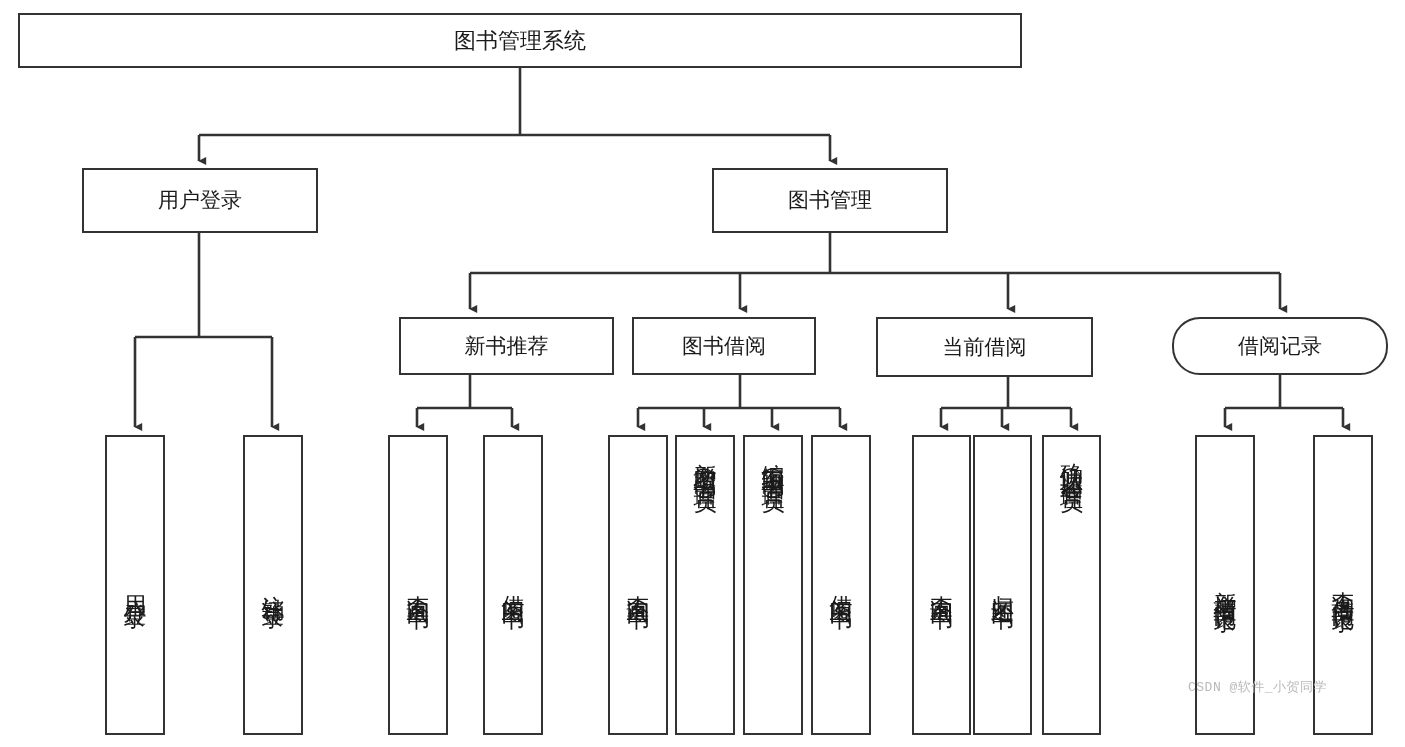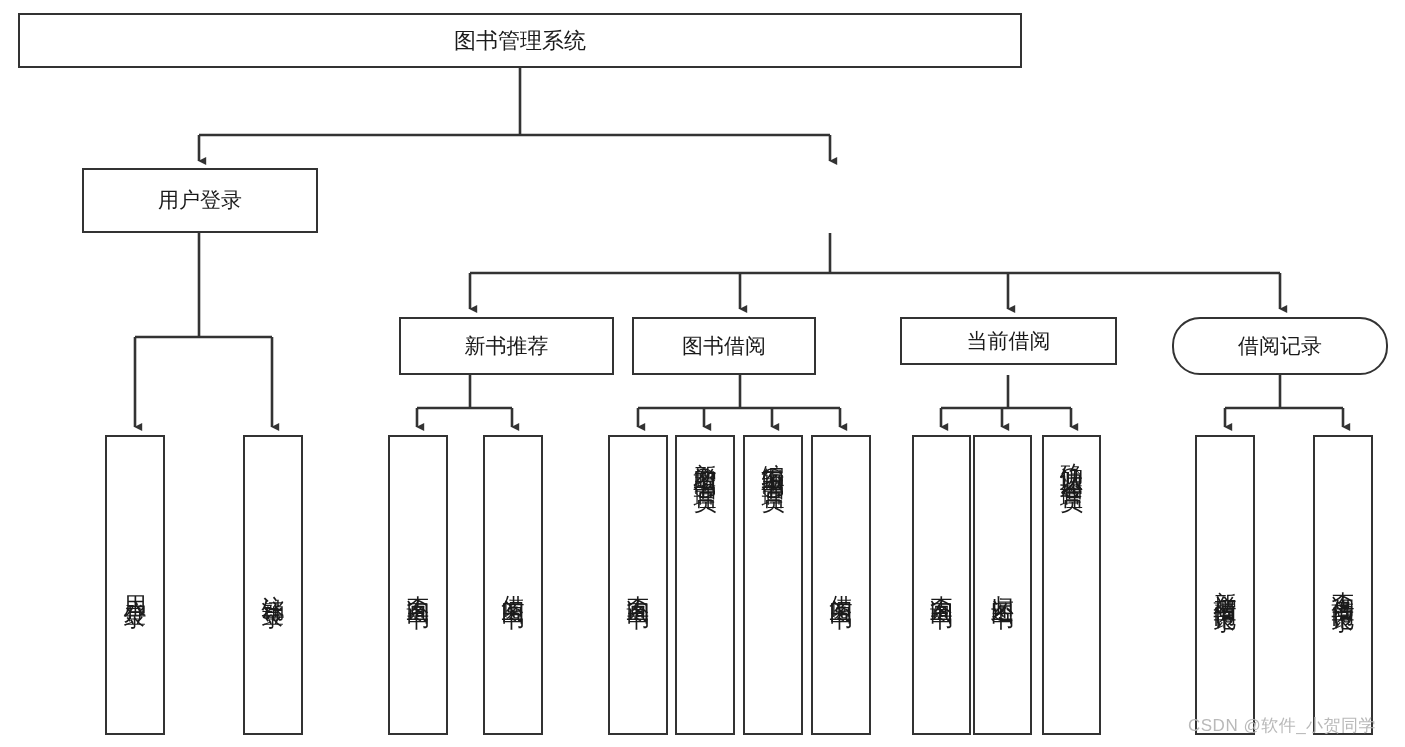--- a/index.html
+++ b/index.html
@@ -57,26 +57,26 @@
     white-space:nowrap;
     text-align:left;
   }
   .node.vert.short-label{
     align-items:center;
     padding-top:0;
   }
   #watermark{
     position:absolute;
     left:1188px;
-    top:714px;
-    font-size:17px;
+    top:678px;
+    font-size:13px;
     color:#b9b9b9;
     letter-spacing:0.5px;
     white-space:nowrap;
-    font-family:Liberation Sans, sans-serif;
+    font-family:Liberation Mono, monospace;
   }
 </style>
 </head>
 <body>
 
 <div id="diagram-root">
 
   <svg id="edge-layer" viewBox="0 0 1405 747" width="1405" height="747">
     <defs>
       <marker id="arrowhead" markerWidth="9" markerHeight="9" refX="4.2" refY="7.6" orient="auto" markerUnits="userSpaceOnUse">
@@ -133,30 +133,33 @@
   </svg>
 
   <div class="node horiz root" style="left:18px;top:13px;width:1004px;height:55px;">
     <span class="node-label">图书管理系统</span>
   </div>
 
   <div class="node horiz" style="left:82px;top:168px;width:236px;height:65px;">
     <span class="node-label">用户登录</span>
   </div>
 
+  <div class="node horiz" style="left:712px;top:168px;width:236px;height:65px;">
+    <span class="node-label">图书管理</span>
+  </div>
 
   <div class="node horiz" style="left:363px;top:317px;width:215px;height:58px;margin-left:36px;">
     <span class="node-label">新书推荐</span>
   </div>
 
   <div class="node horiz" style="left:632px;top:317px;width:184px;height:58px;">
     <span class="node-label">图书借阅</span>
   </div>
 
-  <div class="node horiz" style="left:900px;top:317px;width:217px;height:48px;">
+  <div class="node horiz" style="left:876px;top:317px;width:217px;height:60px;">
     <span class="node-label">当前借阅</span>
   </div>
 
   <div class="node horiz" style="left:1172px;top:317px;width:216px;height:58px;border-radius:28px;">
     <span class="node-label">借阅记录</span>
   </div>
 
   <div class="node vert short-label" style="left:105px;top:435px;width:60px;height:300px;">
     <span class="node-label">用户登录</span>
   </div>

